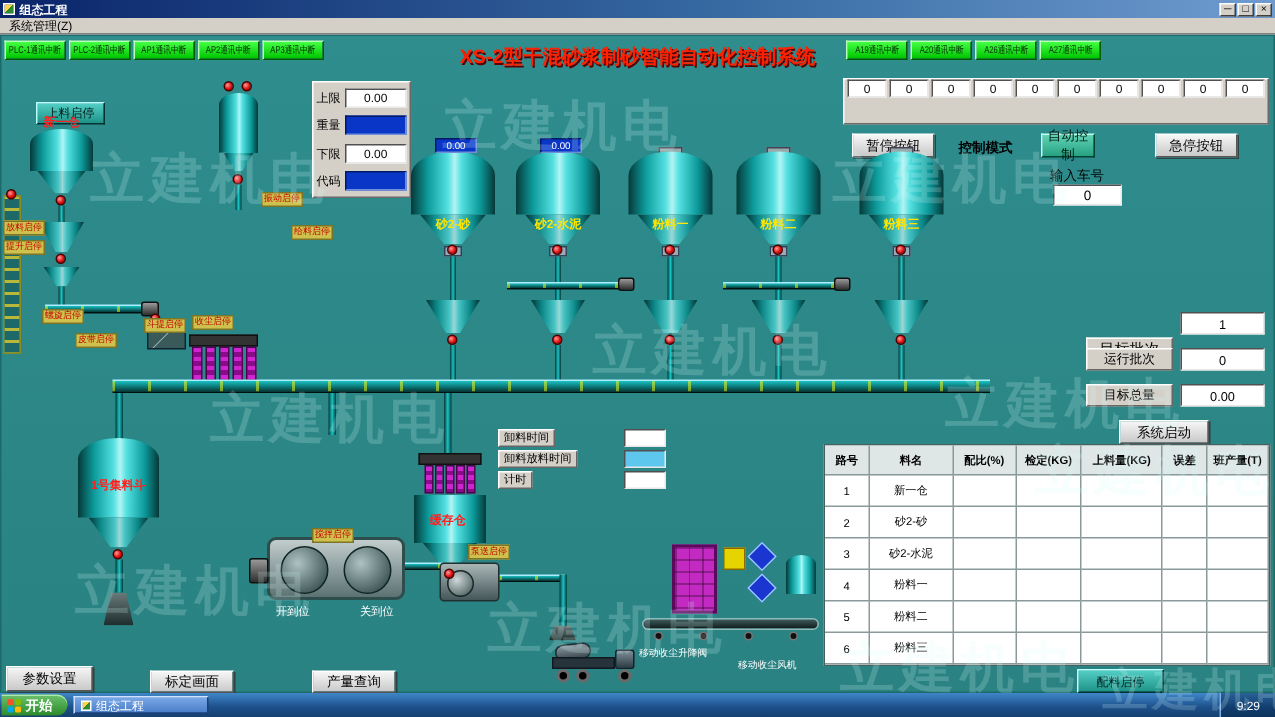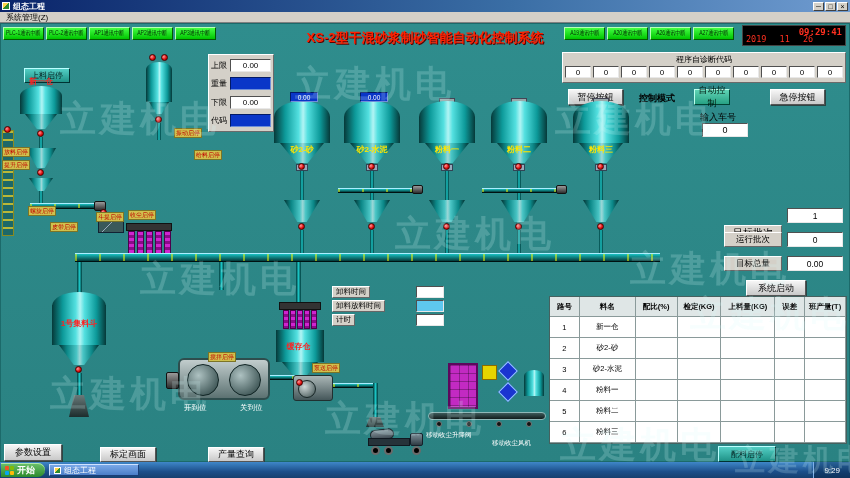--- a/index.html
+++ b/index.html
@@ -99,24 +99,20 @@
         <span>A20通讯中断</span>
       </button>
       <button class="bgreen" style="width:41px;height:13px">
         <span>A26通讯中断</span>
       </button>
       <button class="bgreen" style="width:41px;height:13px">
         <span>A27通讯中断</span>
       </button>
     </div>
 
-  <div class="abs led" style="left:742px;top:2px;width:104px;height:21px">
-    <span class="abs" style="right:3px;top:1px;font-size:9px;font-weight:bold">09:29:41</span>
-    <span class="abs" style="left:3px;bottom:1px;font-size:8.5px;word-spacing:8px">2019 11 26</span>
-  </div>
 
   <div class="abs" style="left:240px;top:6px;width:370px;text-align:center;font-size:13px;font-weight:bold;color:#ff2000;text-shadow:1px 1px 0 #5a0000;z-index:10">XS-2型干混砂浆制砂智能自动化控制系统</div>
 
   <button class="abs bteal" style="left:24px;top:45px;width:46px;height:15px">上料启停</button>
 
   <div class="abs panel" style="left:208px;top:31px;width:66px;height:78px;padding:3px 2px;display:flex;flex-direction:column;justify-content:space-between;z-index:8">
     <div style="display:flex;align-items:center;gap:2px;height:14px">
       <span style="font-size:8px;width:17px">上限</span>
       <span class="sunk" style="flex:1;height:13px;font-size:8px">0.00</span>
     </div>
@@ -128,21 +124,20 @@
       <span style="font-size:8px;width:17px">下限</span>
       <span class="sunk" style="flex:1;height:13px;font-size:8px">0.00</span>
     </div>
     <div style="display:flex;align-items:center;gap:2px;height:14px">
       <span style="font-size:8px;width:17px">代码</span>
       <span class="bluebox" style="flex:1;height:13px;font-size:8px"></span>
     </div>
   </div>
 
   <div class="abs panel" style="left:562px;top:29px;width:284px;height:31px;z-index:8">
-    <div style="text-align:center;font-size:8px;height:13px;line-height:13px;color:#000">程序自诊断代码</div>
     <div style="display:flex;gap:2px;padding:0 2px">
 
     <span class="sunk" style="flex:1;height:12px;font-size:8px">0</span>
         <span class="sunk" style="flex:1;height:12px;font-size:8px">0</span>
         <span class="sunk" style="flex:1;height:12px;font-size:8px">0</span>
         <span class="sunk" style="flex:1;height:12px;font-size:8px">0</span>
         <span class="sunk" style="flex:1;height:12px;font-size:8px">0</span>
         <span class="sunk" style="flex:1;height:12px;font-size:8px">0</span>
         <span class="sunk" style="flex:1;height:12px;font-size:8px">0</span>
         <span class="sunk" style="flex:1;height:12px;font-size:8px">0</span>

